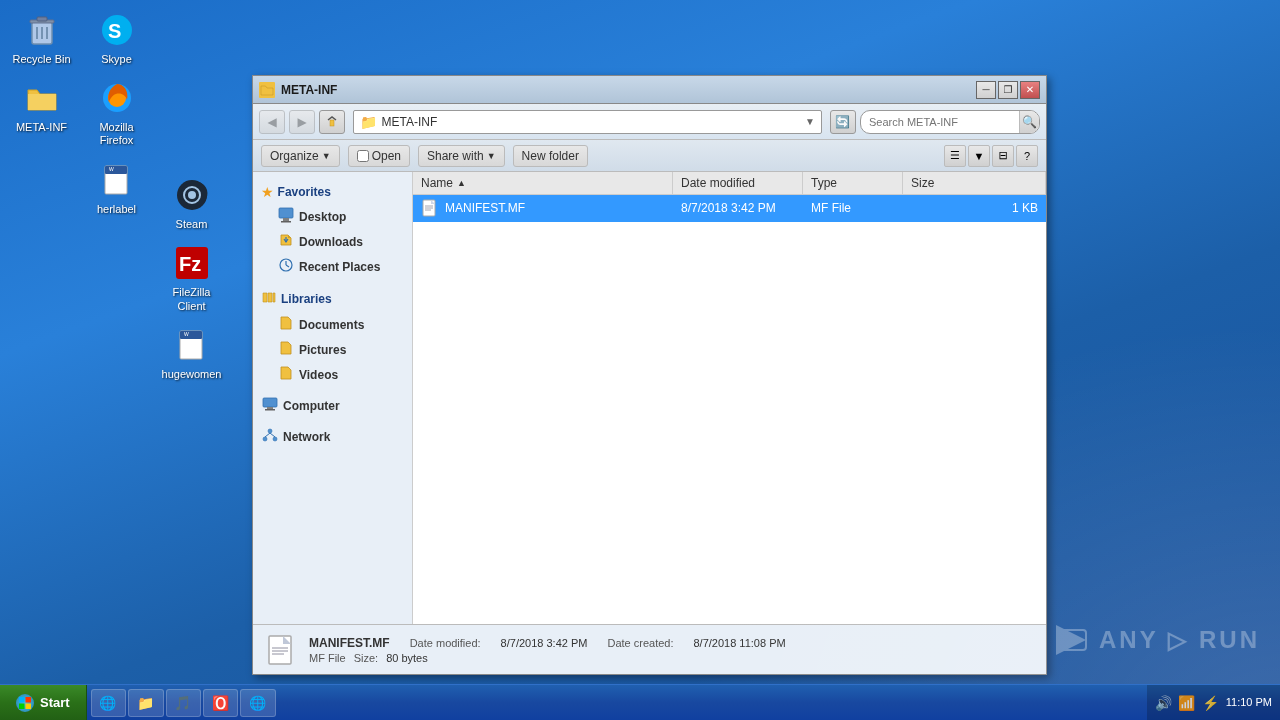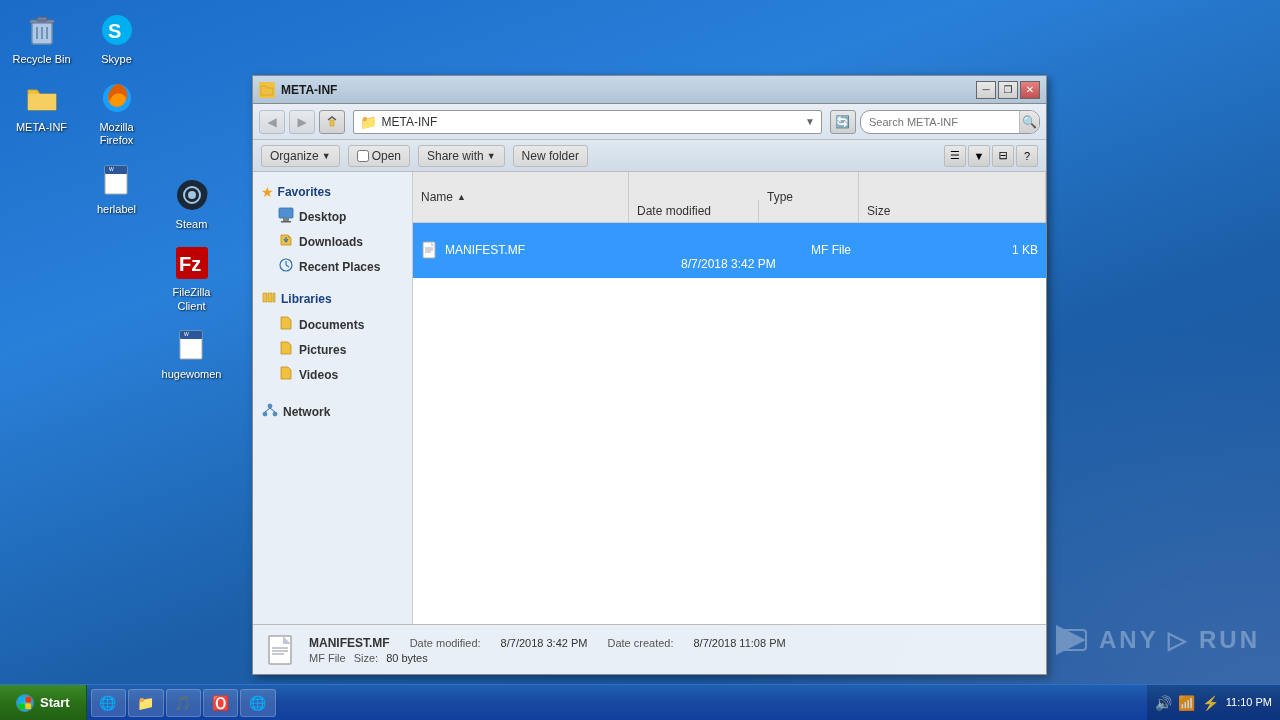--- a/index.html
+++ b/index.html
@@ -365,22 +365,22 @@
       font-size: 12px;
       color: #333;
       border-right: 1px solid #ccc;
       display: flex;
       align-items: center;
       gap: 4px;
       cursor: pointer;
       user-select: none;
     }
 
-    .col-name { width: 216px; }
-    .col-date { width: 130px; margin-top: 28px; }
+    .col-name { width: 260px; }
+    .col-date { width: 130px; }
     .col-type { width: 100px; }
     .col-size { width: 80px; flex: 1; align-items: flex-end; }
 
     .file-row {
       display: flex;
       align-items: center;
       padding: 2px 0;
       cursor: pointer;
       border-bottom: 1px solid transparent;
     }
@@ -788,20 +788,30 @@
           <span class="item-icon">
             <svg width="16" height="16" viewBox="0 0 16 16">
               <path d="M3 2 L3 14 L13 14 L13 5 L10 2 Z" fill="#f0c040" stroke="#c09020" stroke-width="0.8"></path>
             </svg>
           </span>
           <span class="item-label">Videos</span>
         </div>
 
         <div class="nav-divider"></div>
 
+        <div class="nav-item" style="padding-left:8px;">
+          <span class="item-icon">
+            <svg width="16" height="16" viewBox="0 0 16 16">
+              <rect x="1" y="2" width="14" height="9" rx="1" fill="#5090d0" stroke="#3070b0" stroke-width="0.8"></rect>
+              <rect x="5" y="11" width="6" height="2" fill="#808080"></rect>
+              <rect x="3" y="13" width="10" height="1.5" fill="#606060"></rect>
+            </svg>
+          </span>
+          <span class="item-label">Computer</span>
+        </div>
 
         <div class="nav-divider"></div>
 
         <div class="nav-item" style="padding-left:8px;">
           <span class="item-icon">
             <svg width="16" height="16" viewBox="0 0 16 16">
               <circle cx="8" cy="4" r="2" fill="#5090d0" stroke="#3070b0" stroke-width="0.6"></circle>
               <circle cx="3" cy="12" r="2" fill="#5090d0" stroke="#3070b0" stroke-width="0.6"></circle>
               <circle cx="13" cy="12" r="2" fill="#5090d0" stroke="#3070b0" stroke-width="0.6"></circle>
               <line x1="8" y1="6" x2="3" y2="10" stroke="#3070b0" stroke-width="1"></line>

